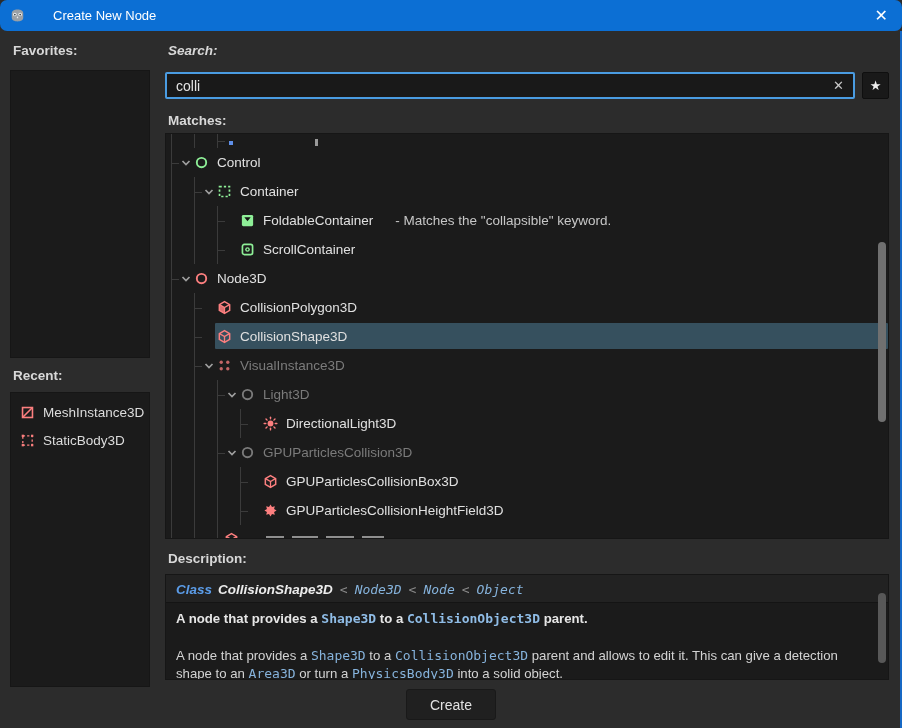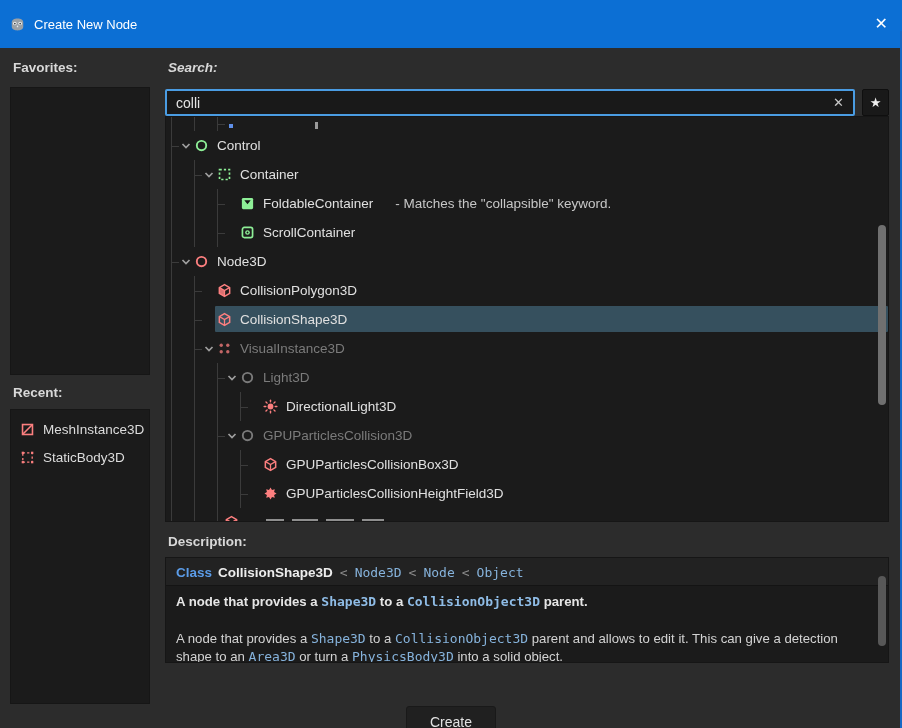--- a/index.html
+++ b/index.html
@@ -1,20 +1,20 @@
 <!DOCTYPE html>
 <html><head>
 <meta charset="utf-8">
 <style>
   html,body{margin:0;padding:0;background:#1a1a1a;}
   .window{width:902px;height:728px;background:#2c2c2c;font-family:"Liberation Sans",sans-serif;
           position:relative;overflow:hidden;color:#dcdcdc;}
   
-  .titlebar{height:48px;background:#0c6fd4;display:flex;align-items:center;
-            padding:0 14px 0 9px;gap:8px;box-sizing:border-box;}
+  .titlebar{height:31px;background:#0c6fd4;display:flex;align-items:center;
+            padding:0 14px 0 9px;gap:27px;box-sizing:border-box;border-radius:7px;}
   .gicon{width:17px;height:17px;display:inline-flex;}
   .wtitle{color:#ffffff;font-size:13px;}
   .wclose{margin-left:auto;color:#ffffff;font-size:16px;line-height:1;}
   .accent-edge{position:absolute;right:0;top:31px;bottom:0;width:2px;background:#1668c4;z-index:5;}
 
   
   .content{display:flex;height:657px;box-sizing:border-box;padding:0 13px 0 10px;gap:15px;}
   .sidebar{width:140px;display:flex;flex-direction:column;box-sizing:border-box;padding-top:12px;}
   .main{flex:1;display:flex;flex-direction:column;min-width:0;}
 
@@ -54,21 +54,21 @@
   .trow.dim .tlabel{color:#7b7b7b;}
   .trow.dim .ticon{opacity:.75;}
   .partial-top{height:14px;overflow:hidden;}
   .frag{position:absolute;z-index:1;}
 
   .vscroll{position:absolute;top:2px;bottom:2px;right:2px;width:8px;z-index:3;}
   .vscroll .thumb{position:absolute;left:0;width:8px;border-radius:4px;background:#707070;}
 
   
   .desc{height:106px;position:relative;overflow:hidden;}
-  .dheader{padding:5px 10px 4px;background:#222222;border-bottom:1px solid #141414;white-space:nowrap;}
+  .dheader{padding:5px 10px 4px;background:#222222;border-bottom:1px solid #141414;white-space:nowrap;font-style:italic;}
   .dkw{color:#5b9ce8;font-weight:bold;font-size:13.5px;}
   .dcls{color:#ededed;font-weight:bold;font-size:13.5px;margin-left:6px;}
   .dsep{color:#8a8a8a;font-size:13px;margin:0 7px;font-family:"DejaVu Sans Mono",monospace;}
   .dcode{color:#86b3dc;font-family:"DejaVu Sans Mono",monospace;font-size:13px;}
   .dbody{padding:7px 22px 7px 10px;}
   .para{font-size:13.2px;line-height:1.42;color:#d3d3d3;}
   .para+.para{margin-top:18px;}
   .pbold{font-weight:bold;color:#e6e6e6;}
   .code{font-family:"DejaVu Sans Mono",monospace;color:#86b3dc;font-size:13px;}
   .pbold .code{color:#8fbce6;}
@@ -137,20 +137,21 @@
       <div class="search-row">
         <div class="sinput">
           <span class="val">colli</span>
           <span class="clear">✕</span>
         </div>
         <button class="favbtn">
             <span>★</span>
           </button>
       </div>
 
+      <div class="slabel lbl-matches">Matches:</div>
       <div class="panel tree">
         <div class="trow partial-top">
             <i class="guide" style="left: 5px;"></i>
             <i class="guide" style="left: 28px;"></i>
             <i class="guide" style="left: 51px;"></i>
             <i class="dash" style="left: 51px; width: 8px;"></i>
             <i class="frag" style="left:63px;bottom:3px;width:4px;height:4px;background:#5f8fe8;"></i>
             <i class="frag" style="left:149px;bottom:2px;width:3px;height:7px;background:#9a9a9a;"></i>
           </div>
           <div class="trow">

